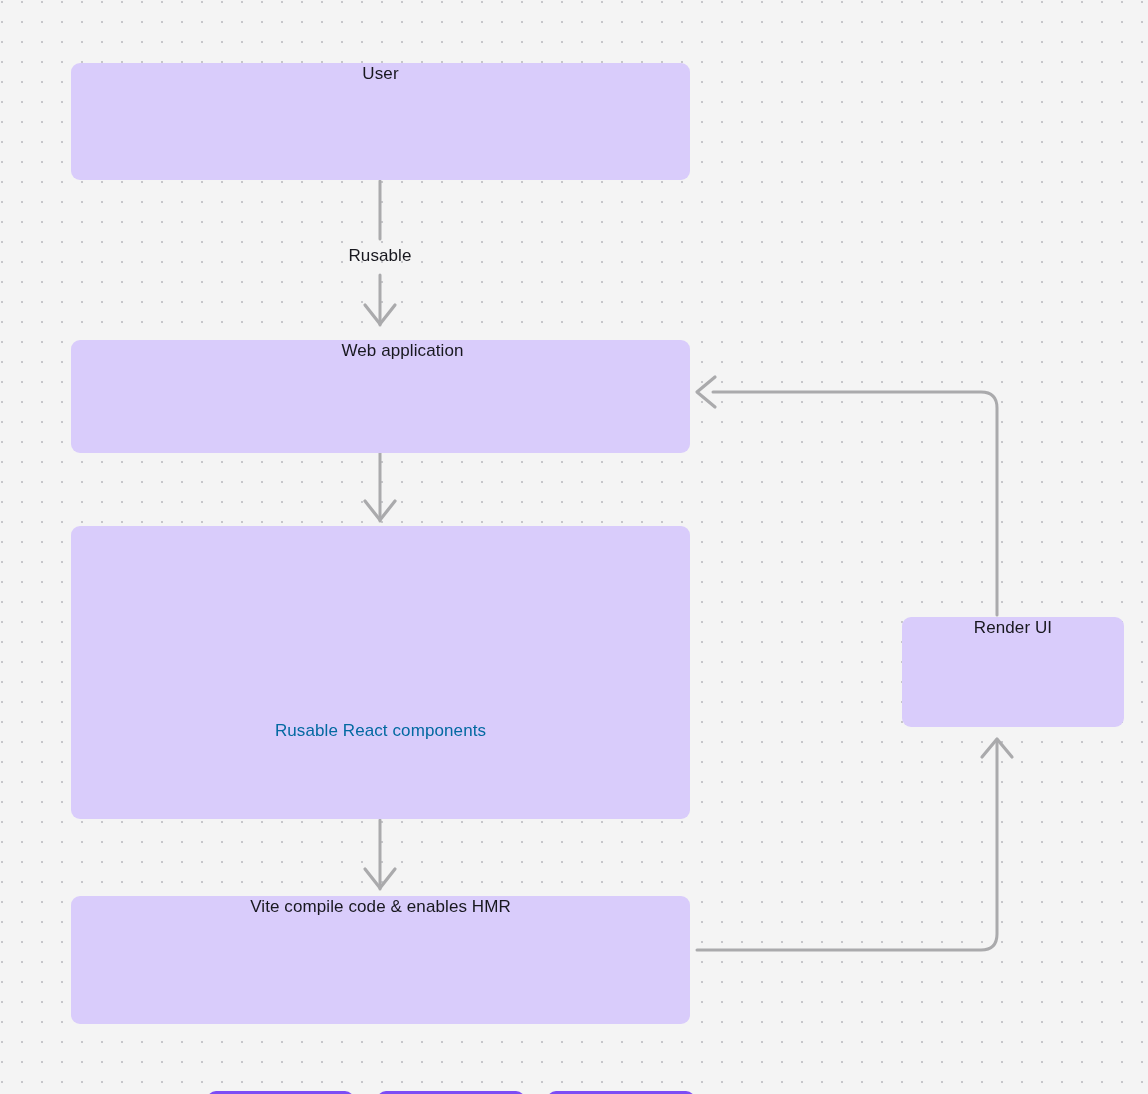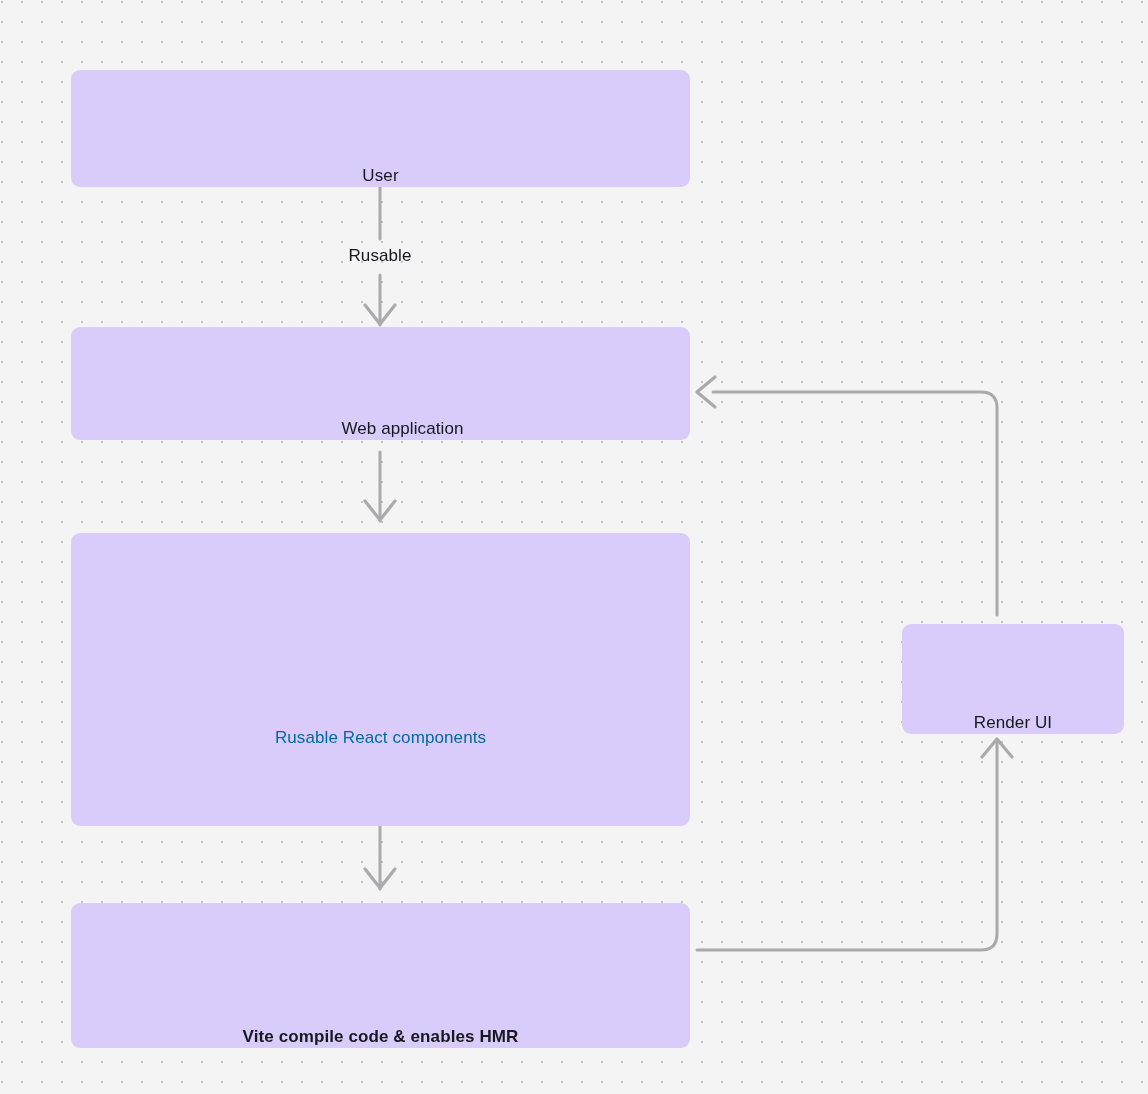--- a/index.html
+++ b/index.html
@@ -18,28 +18,27 @@
     overflow: hidden;
     background-color: #f4f4f4;
     background-image: radial-gradient(circle, #c6c6ca 1.15px, rgba(0,0,0,0) 1.3px);
     background-size: 20px 20px;
     background-position: 12px 12px;
   }
   .node {
     position: absolute;
     box-sizing: border-box;
     display: flex;
-    align-items: flex-end;
+    align-items: flex-start;
     justify-content: center;
     text-align: center;
     color: #18181f;
     font-size: 17px;
     line-height: 1.32;
     letter-spacing: 0.1px;
-    margin-top: 7px;
   }
   .node-outer {
     background: #d9ccfb;
     border-radius: 9px;
   }
   .node-inner {
     background: #7c4df5;
     color: #ffffff;
     border-radius: 9px;
     font-size: 17px;
@@ -117,21 +116,21 @@
   </svg>
 
   <div class="node node-outer" style="left:71px; top:63px; width:619px; height:117px;">
     <span>User</span>
   </div>
 
   <div class="edge-label" style="left:330px; top:246px; width:100px;">
     <span>Rusable</span>
   </div>
 
-  <div class="node node-outer" style="left:71px; top:320px; width:619px; height:113px;padding-left:44px;">
+  <div class="node node-outer" style="left:71px; top:340px; width:619px; height:113px;padding-left:44px;">
     <span>Web application</span>
   </div>
 
   <div class="node node-group" style="left:71px; top:526px; width:619px; height:293px;">
 
     <div class="node node-inner" style="left:136px; top:565px; width:147px; height:107px; flex-direction:column;">
       
       
     </div>
 
@@ -143,21 +142,21 @@
     <div class="node node-inner" style="left:476px; top:565px; width:148px; height:107px; flex-direction:column;">
       
       
     </div>
 
     <div class="group-caption" style="top:194px;">
       <span>Rusable React components</span>
     </div>
   </div>
 
-  <div class="node node-outer" style="left:71px; top:896px; width:619px; height:145px;font-weight:bold;">
+  <div class="node node-outer" style="left:71px; top:896px; width:619px; height:128px;">
     <span>Vite compile code &amp; enables HMR</span>
   </div>
 
   <div class="node node-outer" style="left:902px; top:617px; width:222px; height:110px;">
     <span>Render UI</span>
   </div>
 
 </div>
 
 </body></html>

